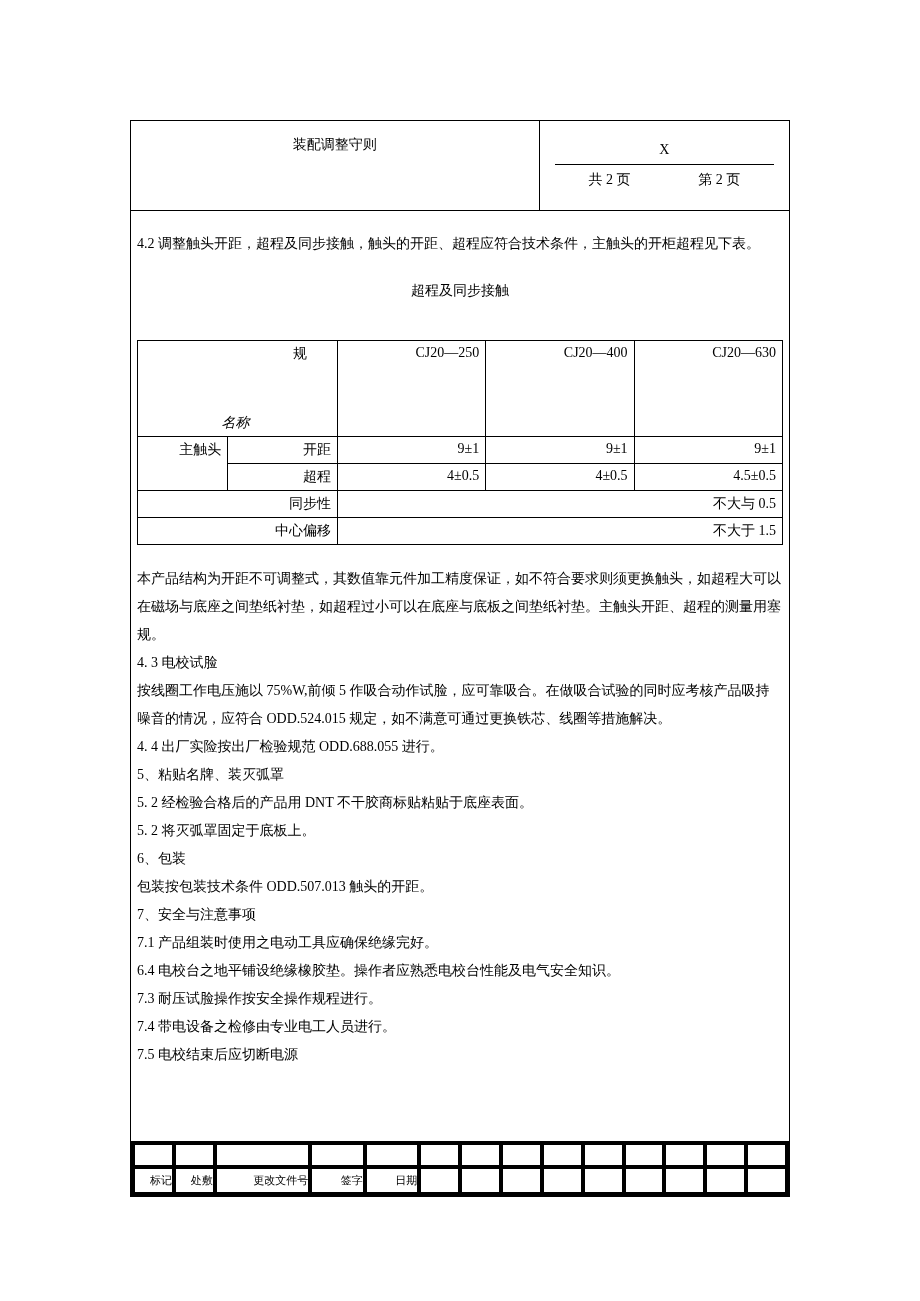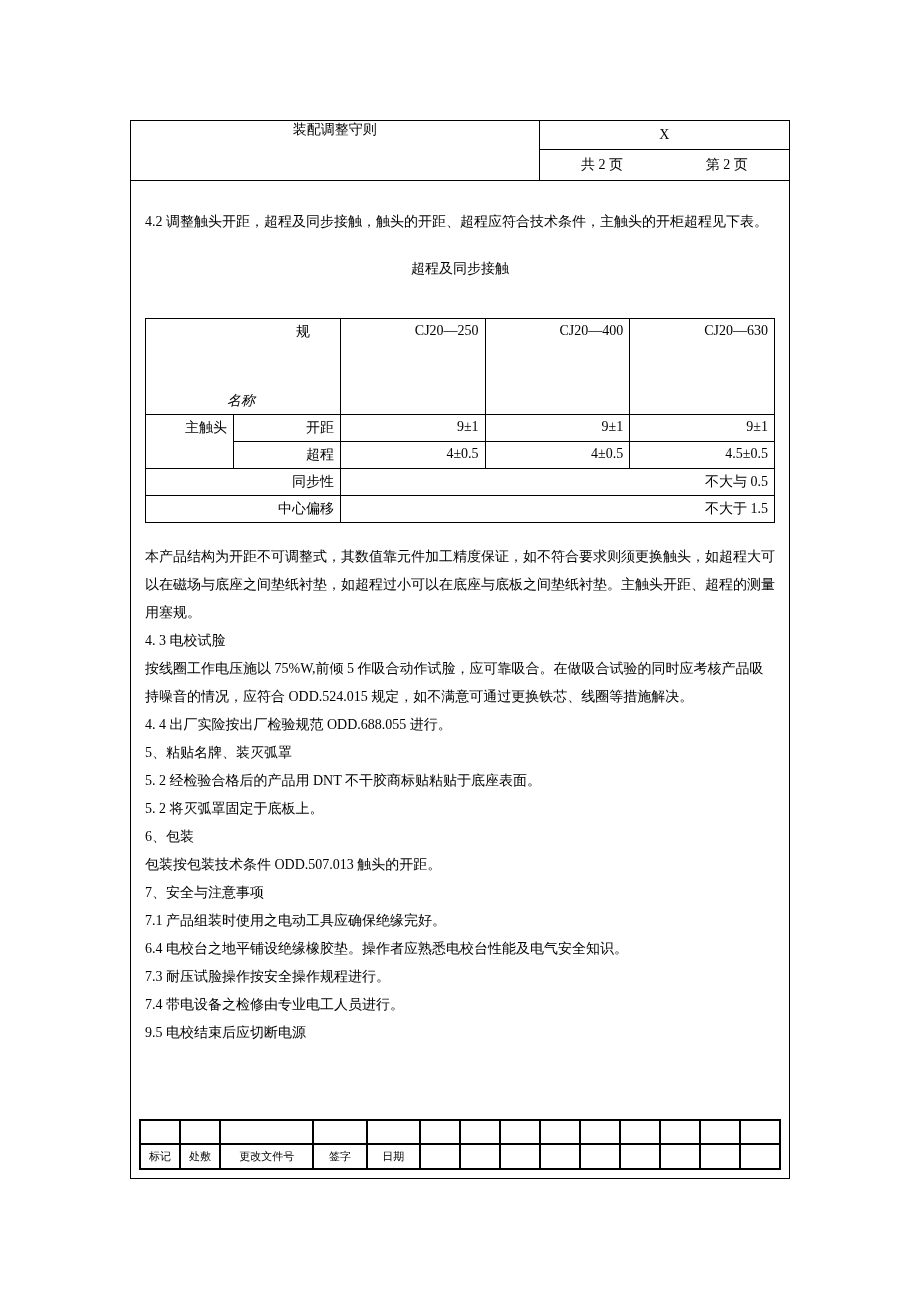--- a/index.html
+++ b/index.html
@@ -18,21 +18,21 @@
   }
   .outer-table {
     border-collapse: collapse;
     width: 100%;
   }
   .outer-table td {
     border: 1px solid #000;
     vertical-align: top;
   }
   .hdr-row td {
-    padding: 0;
+    padding: 15px;
   }
   .hdr-title {
     text-align: center;
     padding: 22px 0;
   }
   .hdr-meta {
     padding: 0;
     width: 38%;
   }
   .hdr-meta-inner {
@@ -42,21 +42,21 @@
   }
   .hdr-meta-inner td {
     border: 0;
     border-bottom: 1px solid #000;
     padding: 6px 0;
     text-align: center;
   }
   .hdr-meta-inner tr:last-child td { border-bottom: 0; }
   .hdr-meta-inner .split td { width: 50%; }
   .body-cell {
-    padding: 8px;
+    padding: 0;
   }
   .body-inner {
     padding: 6px 6px 2px 6px;
   }
   .subtitle {
     text-align: center;
     margin: 24px 0 40px 0;
   }
   .data-table {
     border-collapse: collapse;
@@ -87,23 +87,23 @@
     margin: 20px 0 0 0;
     line-height: 2.0;
   }
   .body-text p { margin: 0; }
   .rev-table {
     border-collapse: collapse;
     width: 100%;
     margin-top: 0;
   }
   .rev-table td {
-    border: 2px solid #000000;
+    border: 4px solid #000000;
     font-size: 11px;
-    text-align: center;
+    text-align: right;
     padding: 0;
     height: 24px;
   }
   .rev-table .lbl-row td {
     padding: 4px 0;
   }
 </style>
 </head>
 <body>
 
@@ -179,21 +179,21 @@
           <p>5、粘贴名牌、装灭弧罩</p>
           <p>5.  2 经检验合格后的产品用 DNT 不干胶商标贴粘贴于底座表面。</p>
           <p>5.  2 将灭弧罩固定于底板上。</p>
           <p>6、包装</p>
           <p>包装按包装技术条件 ODD.507.013 触头的开距。</p>
           <p>7、安全与注意事项</p>
           <p>7.1 产品组装时使用之电动工具应确保绝缘完好。</p>
           <p>6.4 电校台之地平铺设绝缘橡胶垫。操作者应熟悉电校台性能及电气安全知识。</p>
           <p>7.3 耐压试脸操作按安全操作规程进行。</p>
           <p>7.4 带电设备之检修由专业电工人员进行。</p>
-          <p>9.5 电校结束后应切断电源</p>
+          <p>7.5 电校结束后应切断电源</p>
           <p style="height:70px;"></p>
         </div>
       </div>
 
       <table class="rev-table">
         <tbody>
                 <tr>
           <td style="width:6%"></td>
                   <td style="width:6%"></td>
                   <td style="width:14%"></td>

